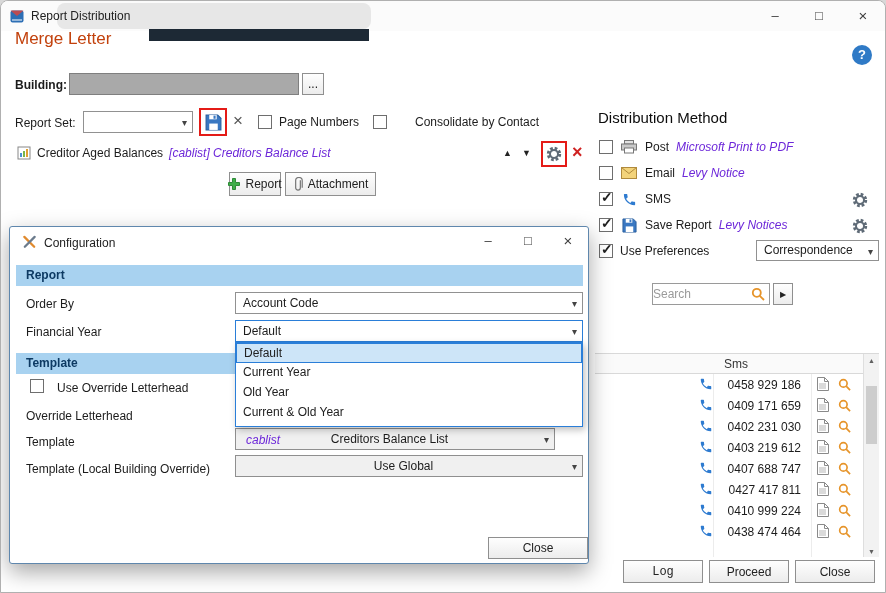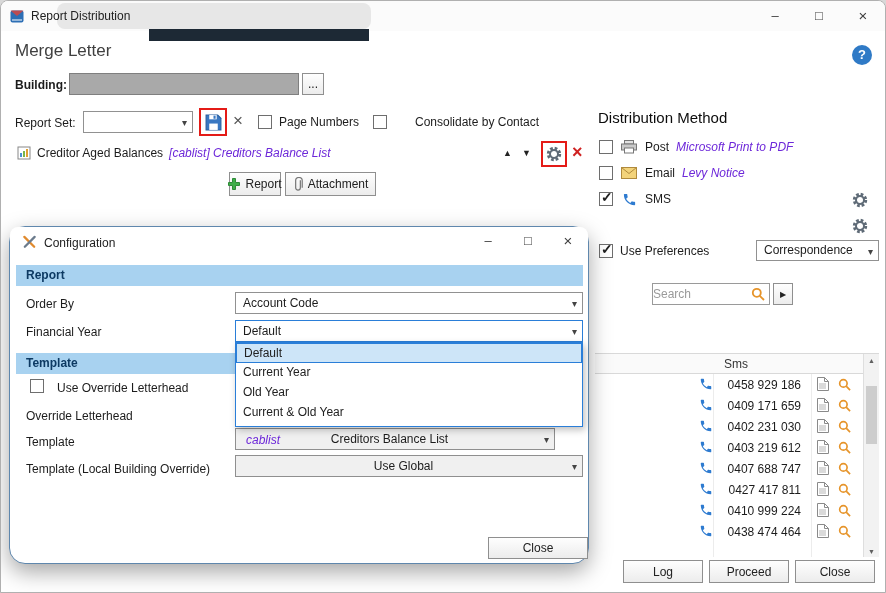--- a/index.html
+++ b/index.html
@@ -47,21 +47,21 @@
   .trow .ph { position:absolute; left:104px; top:3px; }
   .trow .num { position:absolute; left:118px; top:4px; width:88px; text-align:right; }
   .trow .doc { position:absolute; left:222px; top:3px; }
   .trow .mag { position:absolute; left:243px; top:4px; }
   .sbar { position:absolute; left:268px; top:0; width:16px; height:204px; background:#f2f2f2; border-left:1px solid #dedede; }
   .sbar .sarr { position:absolute; left:0; width:15px; text-align:center; font-size:7px; color:#5f5f5f; }
   .sbar .thumb { position:absolute; left:2px; top:32px; width:11px; height:58px; background:#cdcdcd; }
 
   
   #cfg { position:absolute; left:8px; top:225px; width:580px; height:338px; background:#fff;
-         border:1px solid #5f87ad; border-radius:16px; box-shadow:0 8px 22px rgba(0,0,0,.35); z-index:10; }
+         border:1px solid #5f87ad; border-radius:3px; box-shadow:0 8px 22px rgba(0,0,0,.35); z-index:10; }
   #cfg .titlebar { border-radius:8px 8px 0 0; background:#fff; }
   #cfg .winctl > div { width:40px; height:28px; line-height:28px; }
   .ddlist { position:absolute; left:225px; top:115px; width:348px; height:85px; background:#fff;
             border:1px solid #2a7ed8; z-index:20; box-shadow:2px 3px 7px rgba(0,0,0,.25); }
   .ddlist .item { height:20px; line-height:19px; padding-left:7px; color:#222; }
   .ddlist .item.sel { background:#cde5f8; border:1px solid #2a7ed8; }
   input.search { position:absolute; left:651px; top:282px; width:118px; height:22px; border:1px solid #9a9a9a;
                  padding:0 22px 0 0; font:12px "Liberation Sans",sans-serif; color:#333; }
   input.search::placeholder { color:#9a9a9a; }
 </style>
@@ -81,21 +81,21 @@
     </span>
     <span class="lbl" style="left:30px;top:8px;color:#222;">Report Distribution</span>
     <div class="winctl">
       <div>–</div>
       <div>□</div>
       <div style="font-size:15px;">×</div>
     </div>
   </div>
   <div class="redact"></div>
 
-  <span class="lbl" style="left:14px;top:40px;font-size:17px;color:#404040;">Merge Letter</span>
+  <span class="lbl" style="left:14px;top:28px;font-size:17px;color:#c2410c;">Merge Letter</span>
   <div class="abs" style="left:851px;top:44px;width:20px;height:20px;border-radius:50%;background:#2f7ac6;color:#fff;font-weight:bold;text-align:center;line-height:20px;font-size:13px;">?</div>
 
   <span class="lbl" style="left:14px;top:77px;font-weight:bold;">Building:</span>
   <div class="abs" style="left:68px;top:72px;width:230px;height:22px;background:#a9a9a9;border:1px solid #7f7f7f;"></div>
   <div class="btn" style="left:301px;top:72px;width:22px;height:22px;">
       <span>...</span>
     </div>
 
   <span class="lbl" style="left:14px;top:115px;">Report Set:</span>
   <div class="combo" style="left:82px;top:110px;width:110px;">
@@ -198,20 +198,33 @@
     </span>
     <span>SMS</span>
   </div>
   <span class="abs icon gear" style="left:851px;top:191px;">
     <svg viewBox="0 0 20 20" width="16" height="16">
         <circle cx="10" cy="10" r="6.5" fill="none" stroke="#5f6b77" stroke-width="5" stroke-dasharray="3 2.1"></circle>
         <circle cx="10" cy="10" r="5" fill="none" stroke="#5f6b77" stroke-width="2.5"></circle>
       </svg>
   </span>
 
+  <div class="flexrow" style="left:598px;top:215px;">
+    <span class="cb checked"></span>
+    <span class="icon" style="width:18px;">
+      <svg width="15" height="15" viewBox="0 0 16 16">
+          <path d="M1 1 h11 l3 3 v11 h-14 z" fill="#3a78c2" stroke="#2a5f9e"></path>
+          <rect x="4" y="9" width="8" height="6" fill="#fff"></rect>
+          <rect x="4" y="1" width="7" height="4" fill="#fff"></rect>
+          <rect x="8" y="1.5" width="2" height="3" fill="#3a78c2"></rect>
+        </svg>
+    </span>
+    <span>Save Report</span>
+    <span class="detail">Levy Notices</span>
+  </div>
   <span class="abs icon gear" style="left:851px;top:217px;">
     <svg viewBox="0 0 20 20" width="16" height="16">
         <circle cx="10" cy="10" r="6.5" fill="none" stroke="#5f6b77" stroke-width="5" stroke-dasharray="3 2.1"></circle>
         <circle cx="10" cy="10" r="5" fill="none" stroke="#5f6b77" stroke-width="2.5"></circle>
       </svg>
   </span>
 
   <div class="flexrow" style="left:598px;top:241px;">
     <span class="cb checked"></span>
     <span>Use Preferences</span>
@@ -422,21 +435,21 @@
           </span>
       </div>
     </div>
     <div class="sbar">
       <span class="sarr" style="top:3px;">▲</span>
       <div class="thumb"></div>
       <span class="sarr" style="bottom:3px;">▼</span>
     </div>
   </div>
 
-  <div class="btn" style="left:622px;top:559px;width:80px;height:23px;">
+  <div class="btn" style="left:622px;top:559px;width:80px;height:23px;font-family:Liberation Mono, monospace;">
       <span>Log</span>
     </div>
   <div class="btn" style="left:708px;top:559px;width:80px;height:23px;">
       <span>Proceed</span>
     </div>
   <div class="btn" style="left:794px;top:559px;width:80px;height:23px;">
       <span>Close</span>
     </div>
 
   <div id="cfg">

